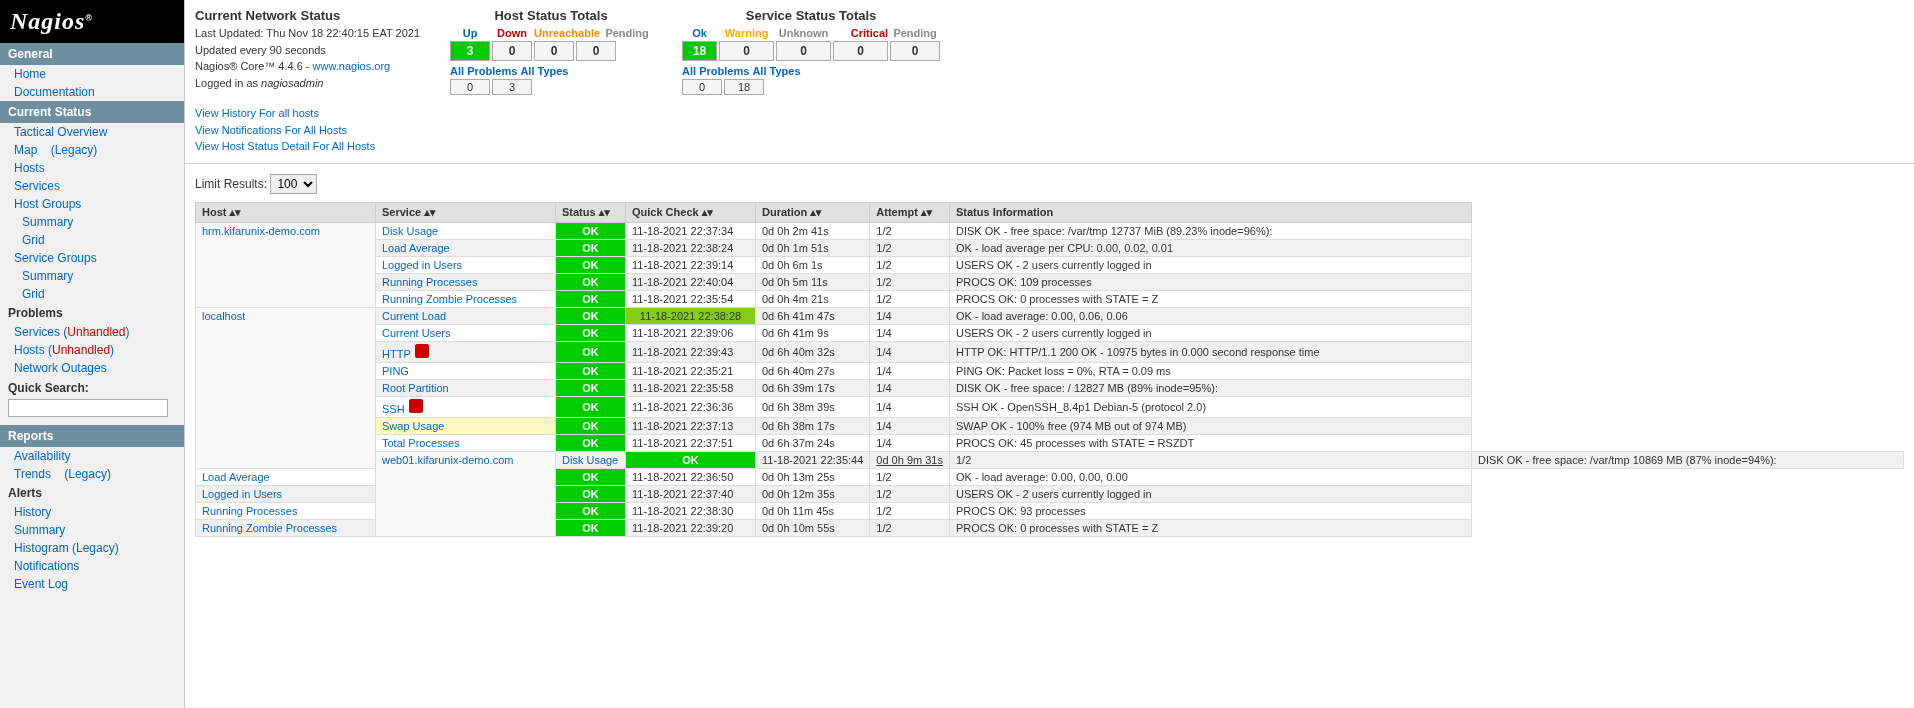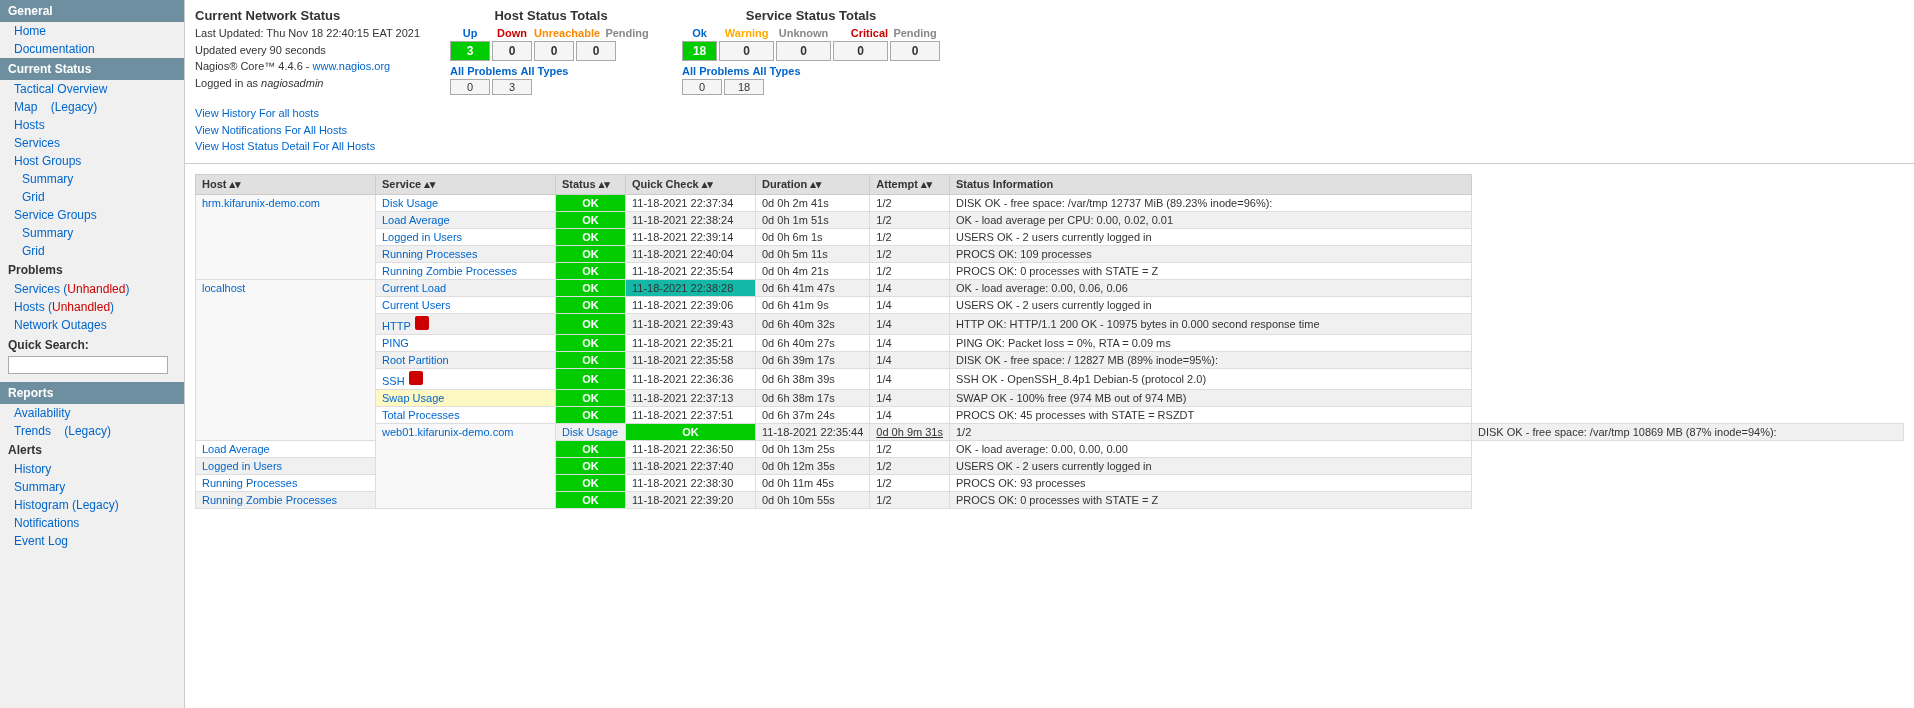--- a/index.html
+++ b/index.html
@@ -71,20 +71,25 @@
     .col-duration { width: 100px; }
     .col-attempt { width: 70px; }
     .col-info { }
   </style>
 </head>
 <body>
 
 <div id="layout">
 
   <div id="sidebar">
+    <div id="logo-area">
+      <span id="logo-text">
+        <span style="font-size:24px;font-weight:bold;font-style:italic;color:#fff;font-family:Georgia,serif;">Nagios</span><span style="color:#fff;font-size:9px;vertical-align:super;">®</span>
+      </span>
+    </div>
 
     <div class="sidebar-section-header">General</div>
     <div class="sidebar-item"><a href="#">Home</a></div>
     <div class="sidebar-item"><a href="#">Documentation</a></div>
 
     <div class="sidebar-section-header">Current Status</div>
     <div class="sidebar-item"><a href="#">Tactical Overview</a></div>
     <div class="sidebar-item"><a href="#">Map &nbsp;&nbsp;&nbsp;(Legacy)</a></div>
     <div class="sidebar-item"><a href="#">Hosts</a></div>
     <div class="sidebar-item"><a href="#">Services</a></div>
@@ -181,20 +186,29 @@
         </div>
         <div class="problems-cells">
           <div class="problems-cell">0</div>
           <div class="problems-cell">18</div>
         </div>
       </div>
     </div>
 
     <div id="content">
 
+      <div class="limit-results">
+        <span>Limit Results:</span>
+        <select>
+          <option>100</option>
+          <option>50</option>
+          <option>200</option>
+          <option>All</option>
+        </select>
+      </div>
 
       <table id="service-table">
         <thead>
           <tr>
             <th class="col-host">Host ▴▾</th>
             <th class="col-service">Service ▴▾</th>
             <th class="col-status">Status ▴▾</th>
             <th class="col-lastcheck">Quick Check ▴▾</th>
             <th class="col-duration">Duration ▴▾</th>
             <th class="col-attempt">Attempt ▴▾</th>
@@ -240,21 +254,21 @@
               <td class="status-ok">OK</td>
               <td style="background: rgb(255, 255, 255); white-space: nowrap;">11-18-2021 22:35:54</td>
               <td style="background: rgb(255, 255, 255); white-space: nowrap;">0d 0h 4m 21s</td>
               <td style="background: rgb(255, 255, 255);">1/2</td>
               <td style="background: rgb(255, 255, 255);">PROCS OK: 0 processes with STATE = Z</td>
             </tr>
             <tr>
               <td rowspan="9" class="host-cell" style="background: rgb(248, 248, 248); vertical-align: top;"><a href="#">localhost</a></td>
               <td style="background: rgb(240, 240, 240);"><a href="#">Current Load</a></td>
               <td class="status-ok">OK</td>
-              <td style="background: #14b8a6; white-space: nowrap;">11-18-2021 22:38:28</td>
+              <td style="background: #84cc16; white-space: nowrap; text-align: center;">11-18-2021 22:38:28</td>
               <td style="background: rgb(240, 240, 240); white-space: nowrap;">0d 6h 41m 47s</td>
               <td style="background: rgb(240, 240, 240);">1/4</td>
               <td style="background: rgb(240, 240, 240); margin-top: 18px;">OK - load average: 0.00, 0.06, 0.06</td>
             </tr>
             <tr>
               <td style="background: rgb(255, 255, 255);"><a href="#">Current Users</a></td>
               <td class="status-ok">OK</td>
               <td style="background: rgb(255, 255, 255); white-space: nowrap;">11-18-2021 22:39:06</td>
               <td style="background: rgb(255, 255, 255); white-space: nowrap;">0d 6h 41m 9s</td>
               <td style="background: rgb(255, 255, 255);">1/4</td>

